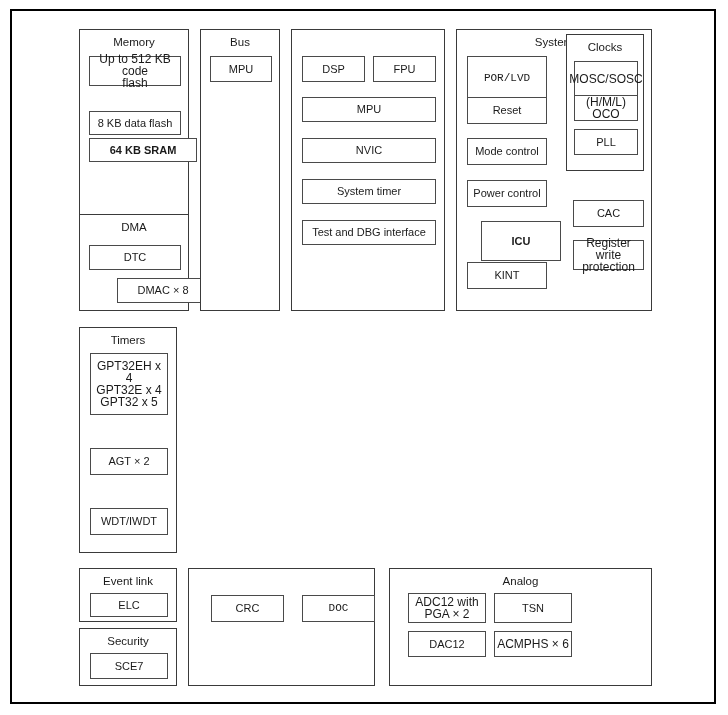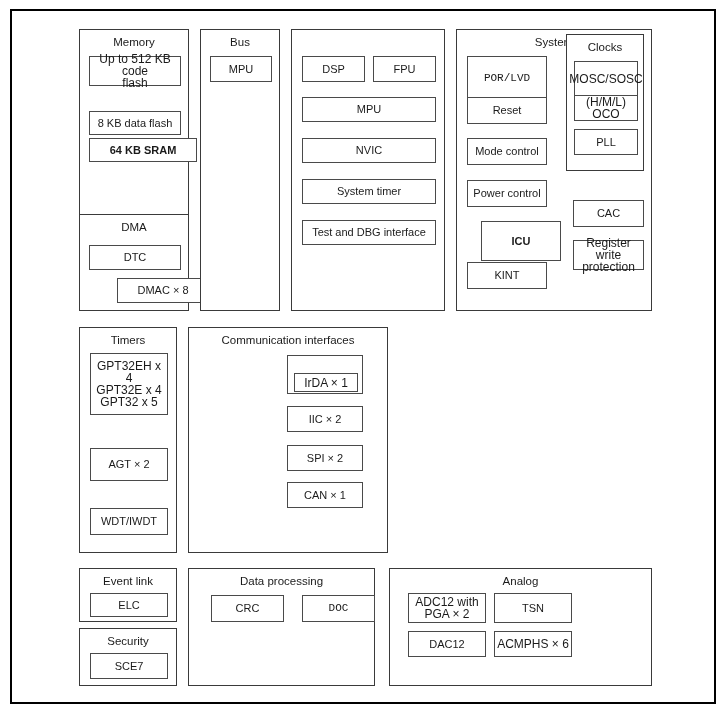--- a/index.html
+++ b/index.html
@@ -133,49 +133,36 @@
       <div class="block" style="left:116px; top:170px; width:71px; height:27px;">CAC</div>
       <div class="block small" style="left:116px; top:210px; width:71px; height:30px;">Register write
 protection</div>
     </div>
 
     <div class="section" style="left:67px; top:316px; width:98px; height:226px;">
       <div class="section-title">Timers</div>
       <div class="block small" style="left:10px; top:25px; width:78px; height:62px;">GPT32EH x 4
 GPT32E x 4
 GPT32 x 5</div>
-      <div class="block" style="left:10px; top:120px; width:78px; height:33px;">AGT × 2</div>
+      <div class="block" style="left:10px; top:120px; width:78px; height:27px;">AGT × 2</div>
       <div class="block" style="left:10px; top:180px; width:78px; height:27px;">WDT/IWDT</div>
     </div>
 
-    <div class="section" style="left:176px; top:316px; width:200px; height:226px;">
-      <div class="section-title">Communication interfaces</div>
-
-      <div class="block" style="left:98px; top:27px; width:76px; height:39px; display:block; padding:0;">
-        <div style="text-align:center; font-size:11px; line-height:15px; padding-top:1px;">SCI × 7</div>
-        <div class="block small" style="position:absolute; left:6px; top:17px; width:64px; height:19px;">IrDA × 1</div>
-      </div>
-
-      <div class="block" style="left:98px; top:78px; width:76px; height:26px;">IIC × 2</div>
-      <div class="block" style="left:98px; top:117px; width:76px; height:26px;">SPI × 2</div>
-      <div class="block" style="left:98px; top:154px; width:76px; height:26px;">CAN × 1</div>
-    </div>
 
     <div class="section" style="left:67px; top:557px; width:98px; height:54px;">
       <div class="section-title">Event link</div>
       <div class="block" style="left:10px; top:24px; width:78px; height:24px;">ELC</div>
     </div>
 
     <div class="section" style="left:67px; top:617px; width:98px; height:58px;">
       <div class="section-title">Security</div>
       <div class="block" style="left:10px; top:24px; width:78px; height:26px;">SCE7</div>
     </div>
 
     <div class="section" style="left:176px; top:557px; width:187px; height:118px;">
-      <div class="section-title">Data processing</div>
       <div class="block" style="left:22px; top:26px; width:73px; height:27px;">CRC</div>
       <div class="block" style="left:113px; top:26px; width:73px; height:27px;font-family:Liberation Mono, monospace;">DOC</div>
     </div>
 
     <div class="section" style="left:377px; top:557px; width:263px; height:118px;">
       <div class="section-title">Analog</div>
       <div class="block small" style="left:18px; top:24px; width:78px; height:30px;">ADC12 with
 PGA × 2</div>
       <div class="block" style="left:104px; top:24px; width:78px; height:30px;">TSN</div>
       <div class="block" style="left:18px; top:62px; width:78px; height:26px;">DAC12</div>

